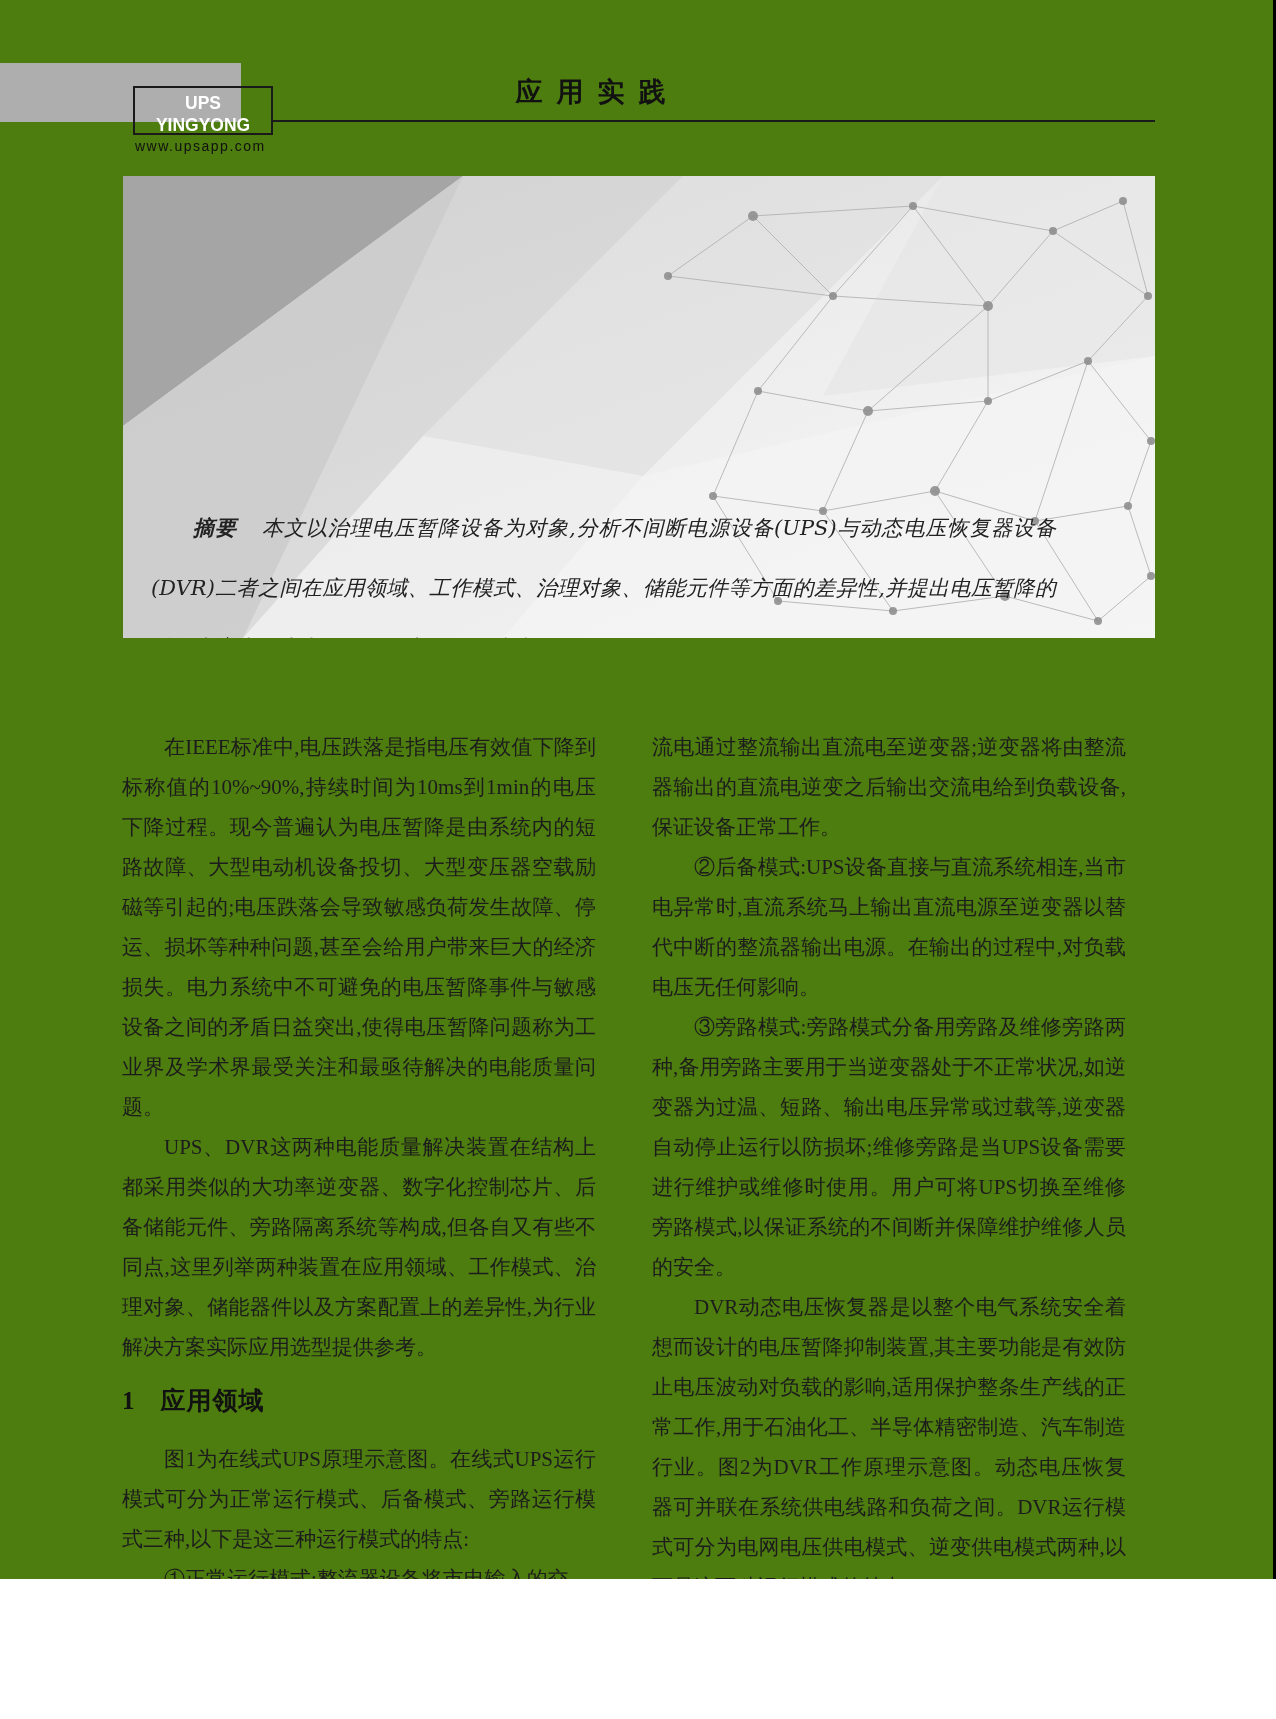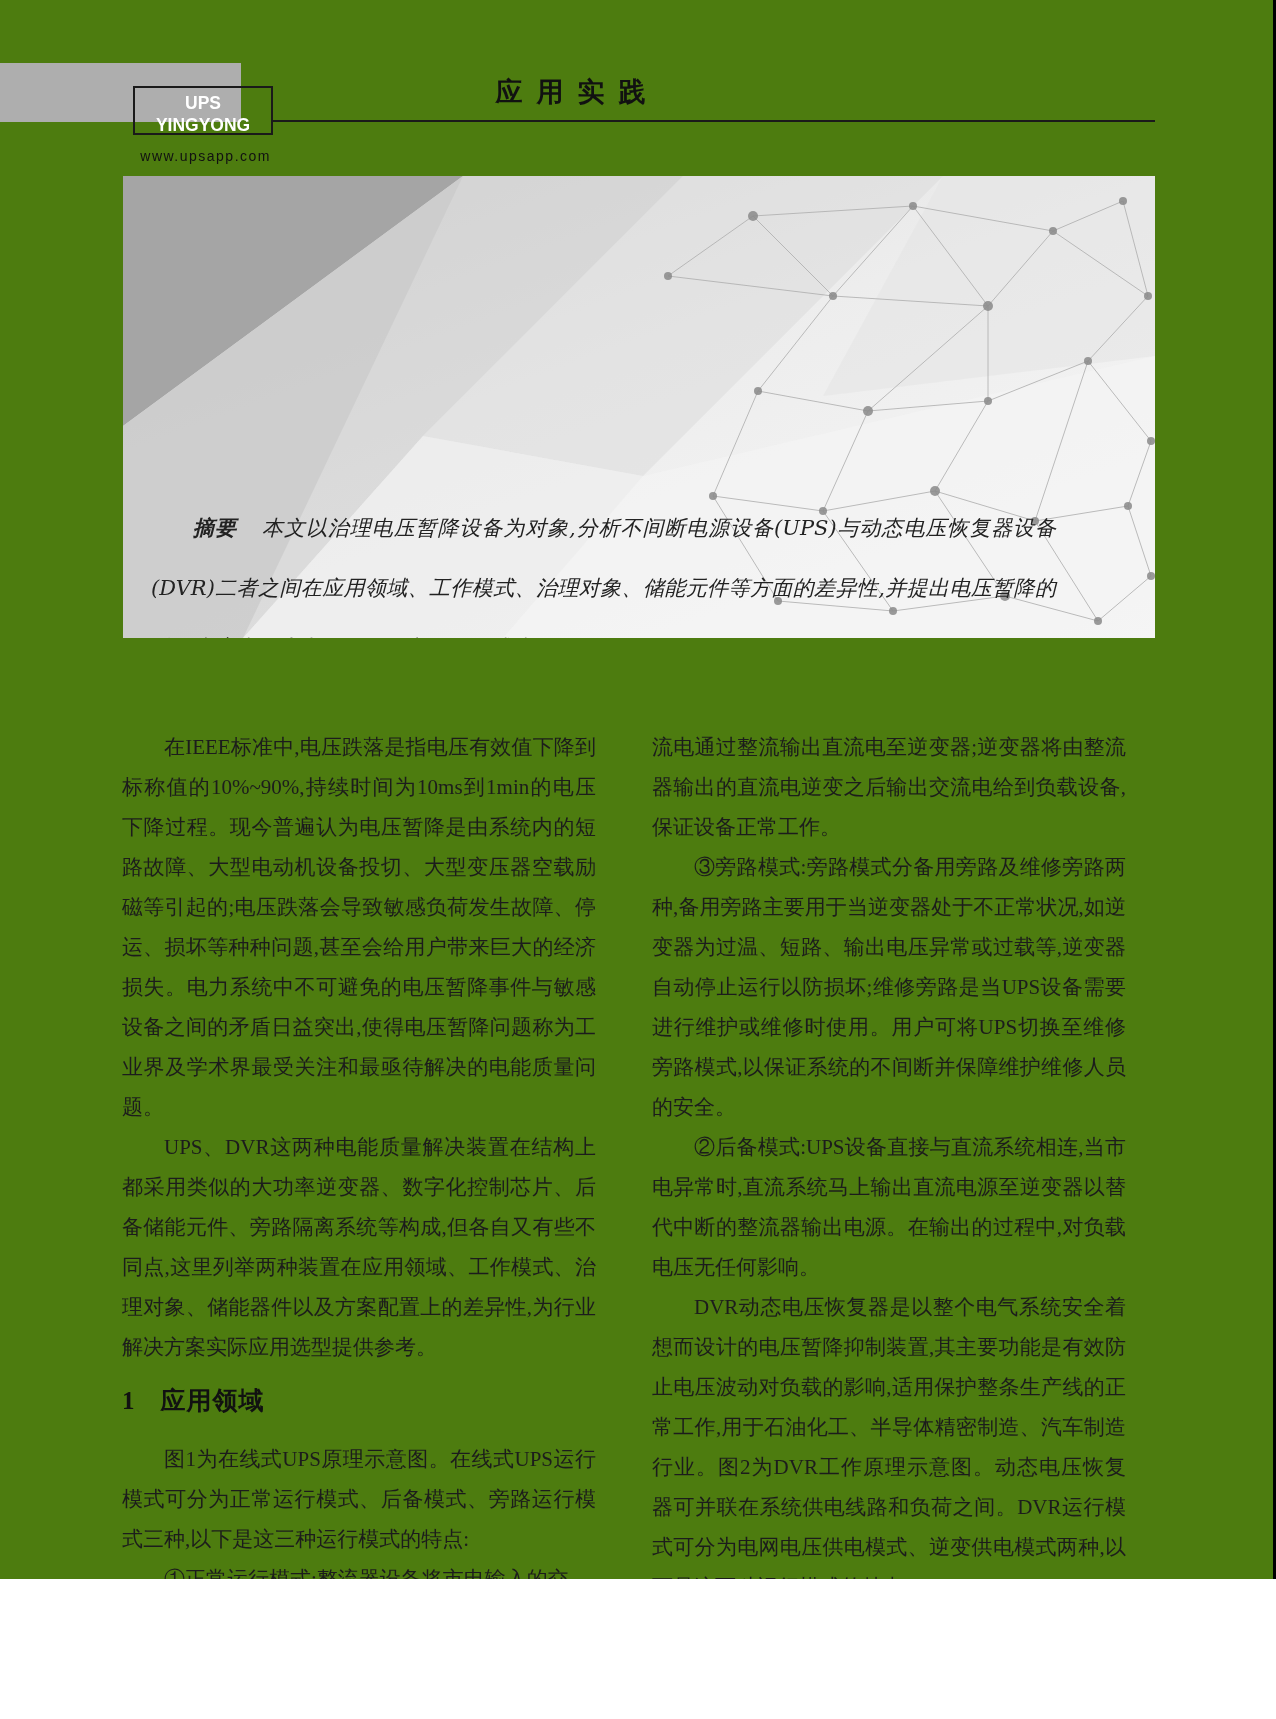--- a/index.html
+++ b/index.html
@@ -26,36 +26,36 @@
   }
   .logo-title {
     margin-top: 4px;
     text-align: center;
     font-family: "Liberation Sans", sans-serif;
     font-size: 19px; font-weight: bold;
     color: #ffffff; letter-spacing: 0px;
     transform: scaleX(0.92);
   }
   .logo-url {
-    margin-top: 12px;
-    text-align: right;
+    margin-top: 2px;
+    text-align: left;
     font-family: "Liberation Sans", sans-serif;
     font-size: 14px; color: #111111;
     letter-spacing: 1.5px;
   }
   .header-rule {
     position: absolute; left: 272px; top: 120px;
     width: 883px; height: 2px; background: #1a1a1a;
   }
   .section-title {
     position: absolute; left: 0; top: 74px; width: 1155px;
     text-align: center;
     font-family: "Liberation Sans", sans-serif;
     font-size: 27px; font-weight: 600;
-    letter-spacing: 14px; color: #111111;
+    letter-spacing: 14px; color: #111111; padding-left: 20px;
   }
 
   
   .banner {
     position: absolute; left: 123px; top: 176px;
     width: 1032px; height: 462px;
     background: linear-gradient(160deg, #dedede 0%, #ededed 45%, #f7f7f7 100%);
     overflow: hidden;
   }
   .banner svg { position: absolute; left: 0; top: 0; }
@@ -229,22 +229,22 @@
     <p class="indent">UPS、DVR这两种电能质量解决装置在结构上都采用类似的大功率逆变器、数字化控制芯片、后备储能元件、旁路隔离系统等构成,但各自又有些不同点,这里列举两种装置在应用领域、工作模式、治理对象、储能器件以及方案配置上的差异性,为行业解决方案实际应用选型提供参考。</p>
     <h2 class="sec-heading">
       <span class="sec-num">1</span><span>应用领域</span>
     </h2>
     <p class="indent">图1为在线式UPS原理示意图。在线式UPS运行模式可分为正常运行模式、后备模式、旁路运行模式三种,以下是这三种运行模式的特点:</p>
     <p class="indent">①正常运行模式:整流器设备将市电输入的交</p>
   </div>
 
   <div class="col col-right">
     <p>流电通过整流输出直流电至逆变器;逆变器将由整流器输出的直流电逆变之后输出交流电给到负载设备,保证设备正常工作。</p>
+    <p class="indent">②后备模式:UPS设备直接与直流系统相连,当市电异常时,直流系统马上输出直流电源至逆变器以替代中断的整流器输出电源。在输出的过程中,对负载电压无任何影响。</p>
     <p class="indent">③旁路模式:旁路模式分备用旁路及维修旁路两种,备用旁路主要用于当逆变器处于不正常状况,如逆变器为过温、短路、输出电压异常或过载等,逆变器自动停止运行以防损坏;维修旁路是当UPS设备需要进行维护或维修时使用。用户可将UPS切换至维修旁路模式,以保证系统的不间断并保障维护维修人员的安全。</p>
-    <p class="indent">②后备模式:UPS设备直接与直流系统相连,当市电异常时,直流系统马上输出直流电源至逆变器以替代中断的整流器输出电源。在输出的过程中,对负载电压无任何影响。</p>
     <p class="indent">DVR动态电压恢复器是以整个电气系统安全着想而设计的电压暂降抑制装置,其主要功能是有效防止电压波动对负载的影响,适用保护整条生产线的正常工作,用于石油化工、半导体精密制造、汽车制造行业。图2为DVR工作原理示意图。动态电压恢复器可并联在系统供电线路和负荷之间。DVR运行模式可分为电网电压供电模式、逆变供电模式两种,以下是这两种运行模式的特点:</p>
   </div>
 
   <div class="page-num-box">38</div>
   <div class="issue-block">
     <div class="issue-date">2019年9月</div>
     <div class="issue-num">总第219期</div>
   </div>
 
   <div class="right-edge"></div>

